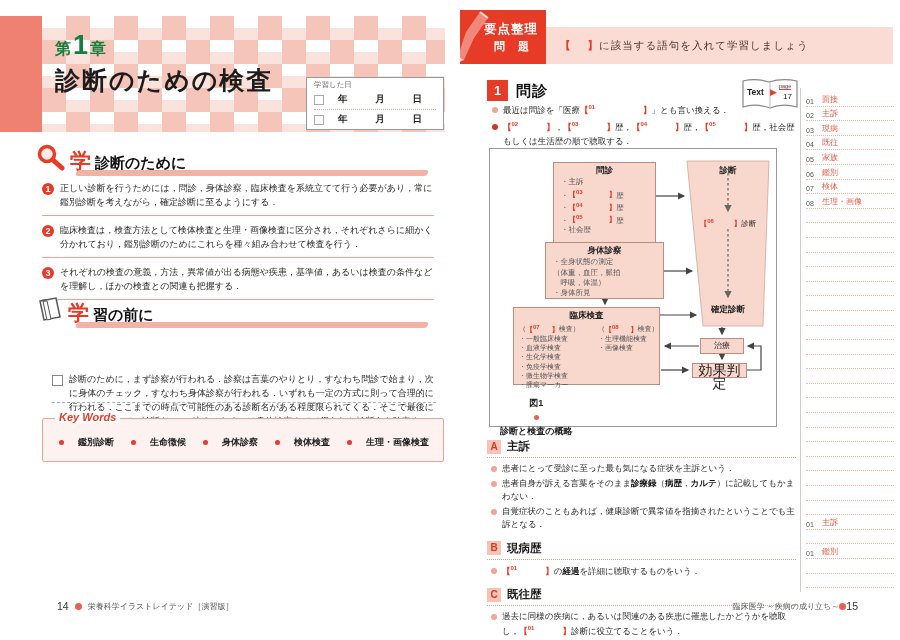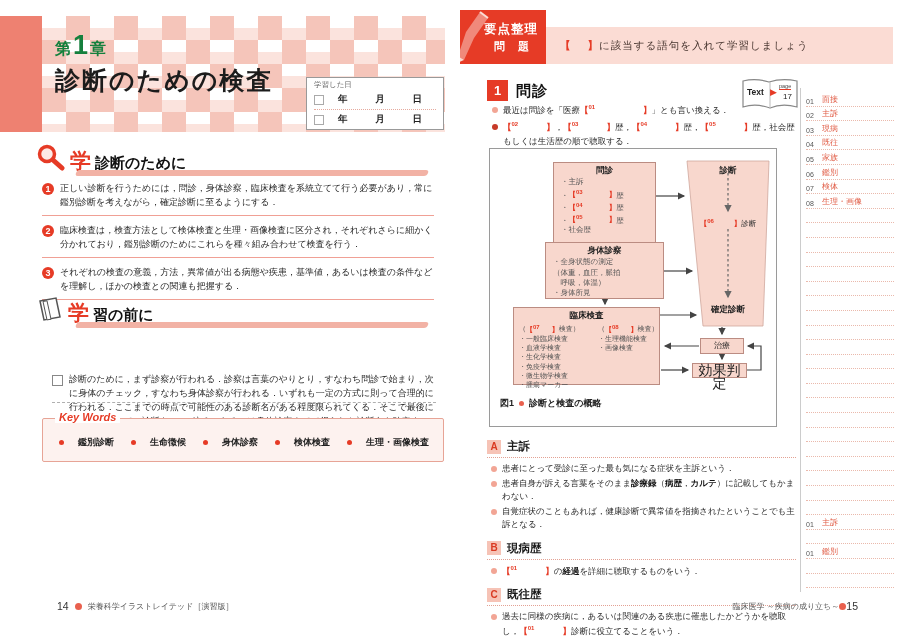--- a/index.html
+++ b/index.html
@@ -80,21 +80,21 @@
 
   #fig-panel{left:489px;top:148px;width:286px;height:277px;border:1px solid #9a9a9a;background:#fff;}
   .fb{position:absolute;background:#f8d7cd;border:1px solid #bb8c82;box-sizing:border-box;
       font-size:7.5px;color:#555;line-height:1.35;}
   .fb .ft{text-align:center;font-weight:bold;color:#222;font-size:8.5px;margin:2px 0 1px;}
   .fline{padding-left:7px;}
   .fcols{display:flex;}
   .fitem{font-size:7px;line-height:1.3;}
   .fnt{position:absolute;text-align:center;font-weight:bold;color:#222;font-size:8.5px;}
   #fig-cap{position:absolute;left:10px;top:248px;display:flex;align-items:center;gap:5px;
-           font-size:9px;font-weight:bold;color:#222;}
+           font-size:9px;font-weight:bold;color:#222;flex-direction:column;}
 
   .sec-h{display:flex;align-items:center;gap:6px;border-bottom:1px dotted #e3a193;padding-bottom:3px;margin-bottom:4px;}
   .slabel{width:14px;height:14px;background:#f6c3b6;color:#d93a22;font-size:10px;font-weight:bold;
           text-align:center;line-height:14px;}
   .stitle{font-size:11.5px;font-weight:bold;color:#1a1a1a;}
   .sec{margin-bottom:9px;}
   .sec .bl{margin:0 0 1px 4px;}
 
   #margin-line{left:800px;top:88px;height:504px;border-left:1px solid #ccc;}
   #margin-rows{left:806px;top:92px;width:88px;}

